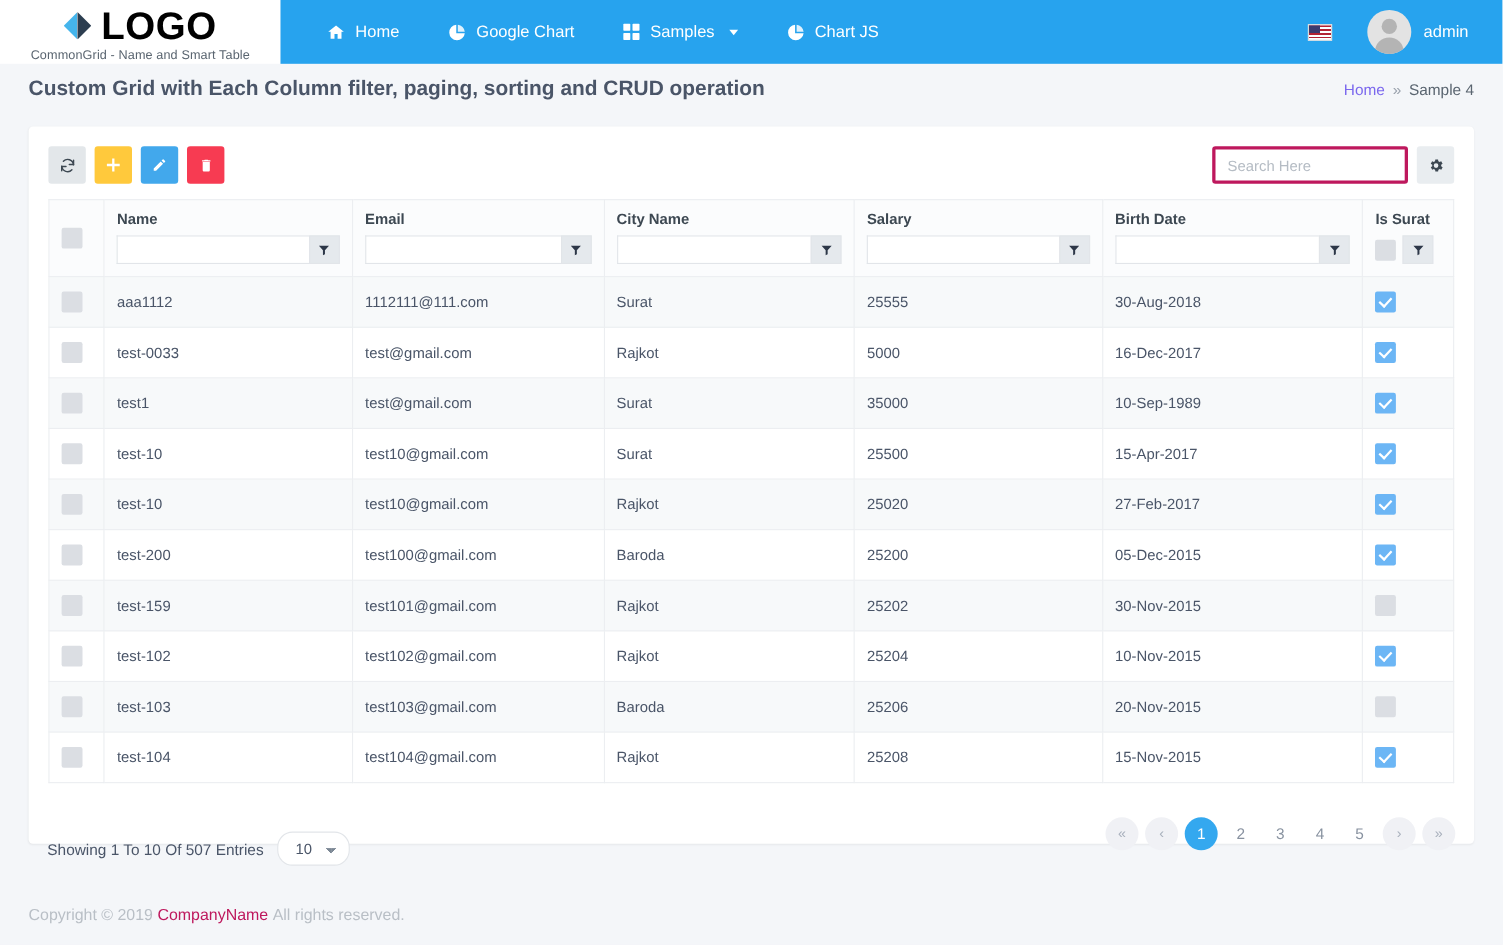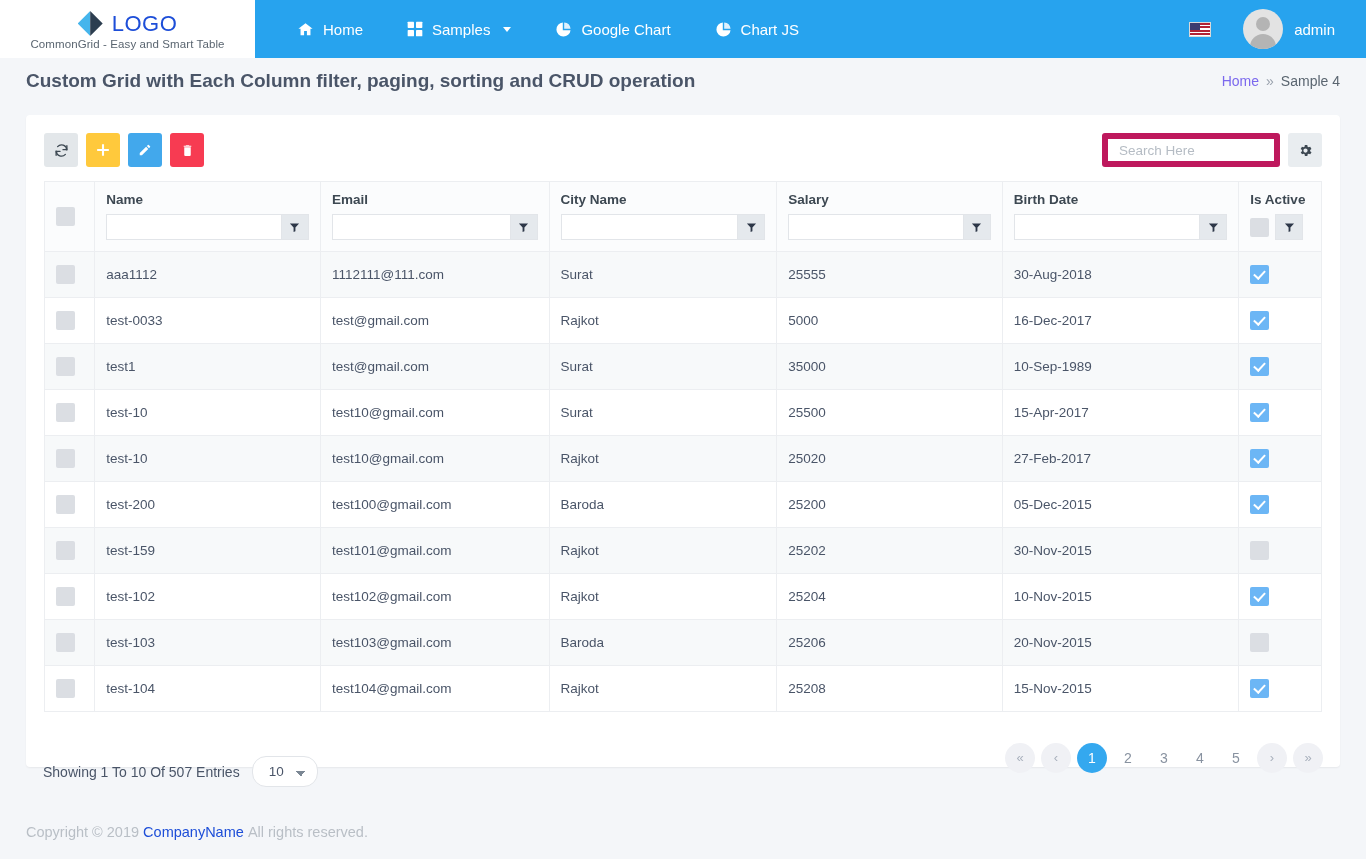--- a/index.html
+++ b/index.html
@@ -20,21 +20,21 @@
   }
   .brand-top { display: flex; align-items: center; gap: 9px; }
   .logo-diamond { width: 25px; height: 25px; position: relative; }
   .logo-diamond .lhalf, .logo-diamond .rhalf {
     position: absolute; top: 0; width: 12.5px; height: 25px;
   }
   .logo-diamond .lhalf { left: 0; background: #45b5ec;
     clip-path: polygon(100% 0, 100% 100%, 0 50%); }
   .logo-diamond .rhalf { left: 12.5px; background: #2c3e50;
     clip-path: polygon(0 0, 0 100%, 100% 50%); }
-  .logo-text { font-size: 22px; font-weight: 400; color: #1d4ed8; letter-spacing: .5px; }
+  .logo-text { font-size: 35px; font-weight: 700; color: #000000; letter-spacing: .5px; }
   .brand-sub { font-size: 11.5px; color: #5a6570; margin-top: 1px; letter-spacing: .1px; }
 
   .navmain {
     flex: 1; background: #27a3ee; display: flex; align-items: center;
     padding-left: 20px; position: relative;
   }
   .nav-item {
     display: flex; align-items: center; gap: 9px; color: #ffffff;
     font-size: 15px; padding: 0 22px; height: 58px; cursor: pointer;
     white-space: nowrap;
@@ -100,21 +100,21 @@
     width: 34px; height: 34px; border: none; border-radius: 3px; cursor: pointer;
     display: flex; align-items: center; justify-content: center;
     font-size: 14px; color: #fff;
   }
   .tbtn.refresh { background: #e3e7ea; color: #3d4852; }
   .tbtn.add { background: #ffc93c; }
   .tbtn.edit { background: #42a8ec; }
   .tbtn.del { background: #f73b52; }
   .tool-right { display: flex; align-items: stretch; gap: 8px; }
   .search-input {
-    width: 178px; height: 34px; border: 6px solid #be185d; border-radius: 3px;
+    width: 178px; height: 34px; border: 3px solid #be185d; border-radius: 3px;
     padding: 0 11px; font-size: 13.5px; color: #4a5568; outline: none;
     font-family: "Liberation Sans", sans-serif; background:#fff;
   }
   .search-input::placeholder { color: #b5bcc4; }
   .gear-btn {
     width: 34px; height: 34px; background: #e9edf0; border: none; border-radius: 3px;
     cursor: pointer; display: flex; align-items: center; justify-content: center;
     color: #3d4852; font-size: 15px;
   }
 
@@ -191,71 +191,71 @@
   }
   .pg.arrow { background: #f0f1f5; color: #a9b1bd; font-size: 13px; }
   .pg.active { background: #34a8ef; color: #fff; }
 
   
   .pagefoot {
     position: absolute; left: 0; bottom: 0; width: 1366px; height: 54px;
     background: #f4f6f9; display: flex; align-items: center; padding-left: 26px;
     font-size: 14.5px; color: #b9bfc6; text-align: center;
   }
-  .pagefoot .company { color: #1d4ed8; }
+  .pagefoot .company { color: #be185d; }
   .icon-svg { display: block; }
 </style>
 </head>
 <body>
 
 <div class="topbar">
 
   <div class="brand">
     <div class="brand-top">
       <span class="logo-diamond">
         <span class="lhalf"></span>
           <span class="rhalf"></span>
       </span>
       <span class="logo-text">LOGO</span>
     </div>
-    <div class="brand-sub">CommonGrid - Easy and Smart Table</div>
+    <div class="brand-sub">CommonGrid - Name and Smart Table</div>
   </div>
 
   <div class="navmain">
 
     <div class="nav-item">
       <span>
         <svg class="icon-svg" width="17" height="17" viewBox="0 0 24 24" fill="#ffffff">
             <path d="M12 3 2 11h3v9h5v-6h4v6h5v-9h3L12 3z"></path>
           </svg>
       </span>
       <span>Home</span>
+    </div>
+
+    <div class="nav-item">
+      <span>
+        <svg class="icon-svg" width="17" height="17" viewBox="0 0 24 24" fill="#ffffff">
+            <path d="M11 2.05A10 10 0 1 0 21.95 13H11V2.05z"></path>
+            <path d="M13 2.05V11h8.95A10 10 0 0 0 13 2.05z" opacity=".85"></path>
+          </svg>
+      </span>
+      <span>Google Chart</span>
     </div>
 
     <div class="nav-item">
       <span>
         <svg class="icon-svg" width="16" height="16" viewBox="0 0 24 24" fill="#ffffff">
             <rect x="1" y="1" width="9.5" height="9.5" rx="1"></rect>
             <rect x="13.5" y="1" width="9.5" height="9.5" rx="1"></rect>
             <rect x="1" y="13.5" width="9.5" height="9.5" rx="1"></rect>
             <rect x="13.5" y="13.5" width="9.5" height="9.5" rx="1"></rect>
           </svg>
       </span>
       <span>Samples</span>
       <span class="caret"></span>
-    </div>
-
-    <div class="nav-item">
-      <span>
-        <svg class="icon-svg" width="17" height="17" viewBox="0 0 24 24" fill="#ffffff">
-            <path d="M11 2.05A10 10 0 1 0 21.95 13H11V2.05z"></path>
-            <path d="M13 2.05V11h8.95A10 10 0 0 0 13 2.05z" opacity=".85"></path>
-          </svg>
-      </span>
-      <span>Google Chart</span>
     </div>
 
     <div class="nav-item">
       <span>
         <svg class="icon-svg" width="17" height="17" viewBox="0 0 24 24" fill="#ffffff">
             <path d="M11 2.05A10 10 0 1 0 21.95 13H11V2.05z"></path>
             <path d="M13 2.05V11h8.95A10 10 0 0 0 13 2.05z" opacity=".85"></path>
           </svg>
       </span>
       <span>Chart JS</span>
@@ -412,21 +412,21 @@
             <button class="filter-btn">
               <span>
                 <svg class="icon-svg" width="11" height="11" viewBox="0 0 24 24" fill="#2d3748">
                       <path d="M2 3h20l-8 9v8l-4 2v-10L2 3z"></path>
                     </svg>
               </span>
             </button>
           </span>
         </th>
         <th>
-          <span class="th-label">Is Active</span>
+          <span class="th-label">Is Surat</span>
           <span class="th-active-filter">
             <span class="chk"></span>
             <button class="filter-btn">
               <span>
                 <svg class="icon-svg" width="11" height="11" viewBox="0 0 24 24" fill="#2d3748">
                       <path d="M2 3h20l-8 9v8l-4 2v-10L2 3z"></path>
                     </svg>
               </span>
             </button>
           </span>

